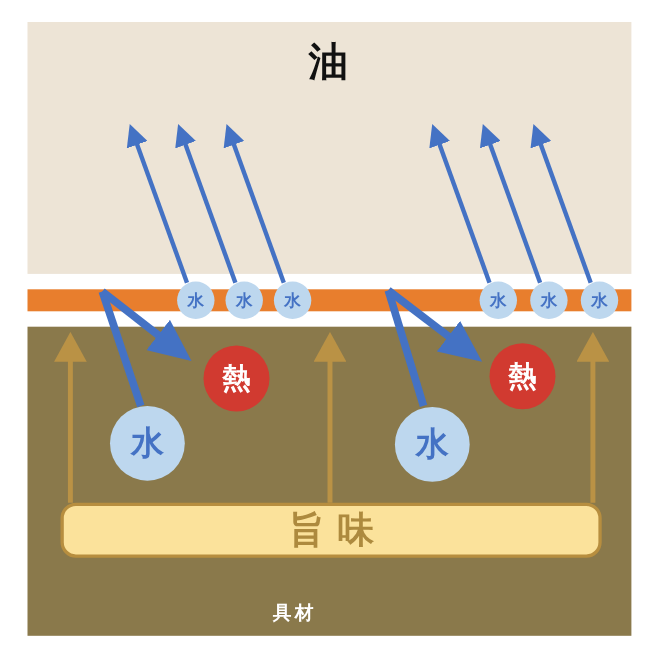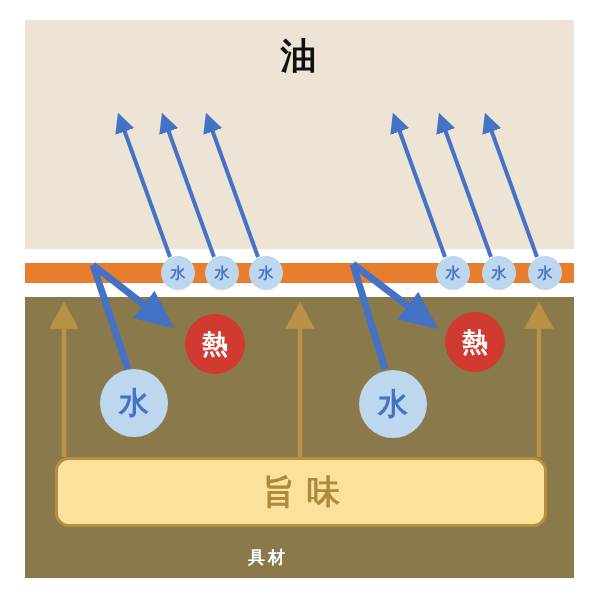--- a/index.html
+++ b/index.html
@@ -39,21 +39,21 @@
     display:flex;align-items:center;justify-content:center;
     font-weight:bold;z-index:2;
   }
   .water-circle{background:var(--lightblue);color:var(--blue);}
   .water-small{width:34px;height:34px;font-size:15px;}
   .water-big{width:68px;height:68px;font-size:30px;}
   .heat-circle{background:var(--red);color:#ffffff;width:60px;height:60px;font-size:26px;}
 
   
   .umami-box{
-    position:absolute;left:55px;top:457px;width:492px;height:70px;
+    position:absolute;left:55px;top:457px;width:492px;height:50px;
     background:var(--umami-fill);
     border:3px solid var(--umami-border);
     border-radius:14px;
     box-sizing:border-box;
     display:flex;align-items:center;justify-content:center;
     font-size:33px;font-weight:bold;color:var(--umami-text);
     letter-spacing:12px;text-indent:12px;
     z-index:2;
   }
 </style>

